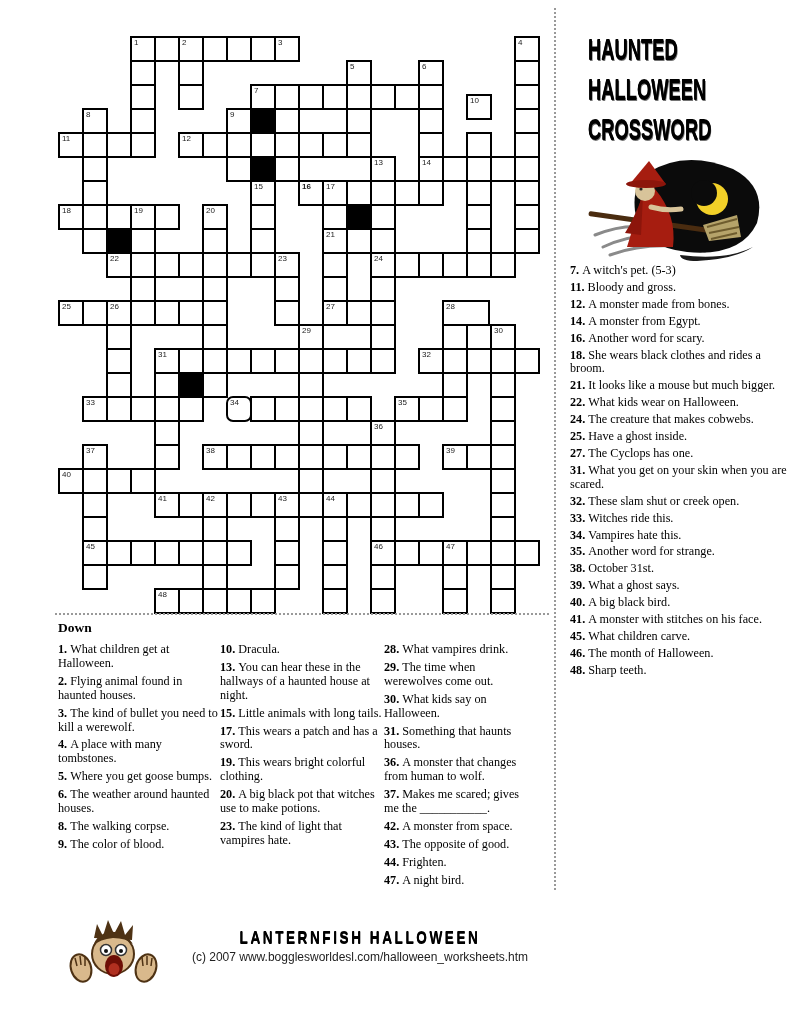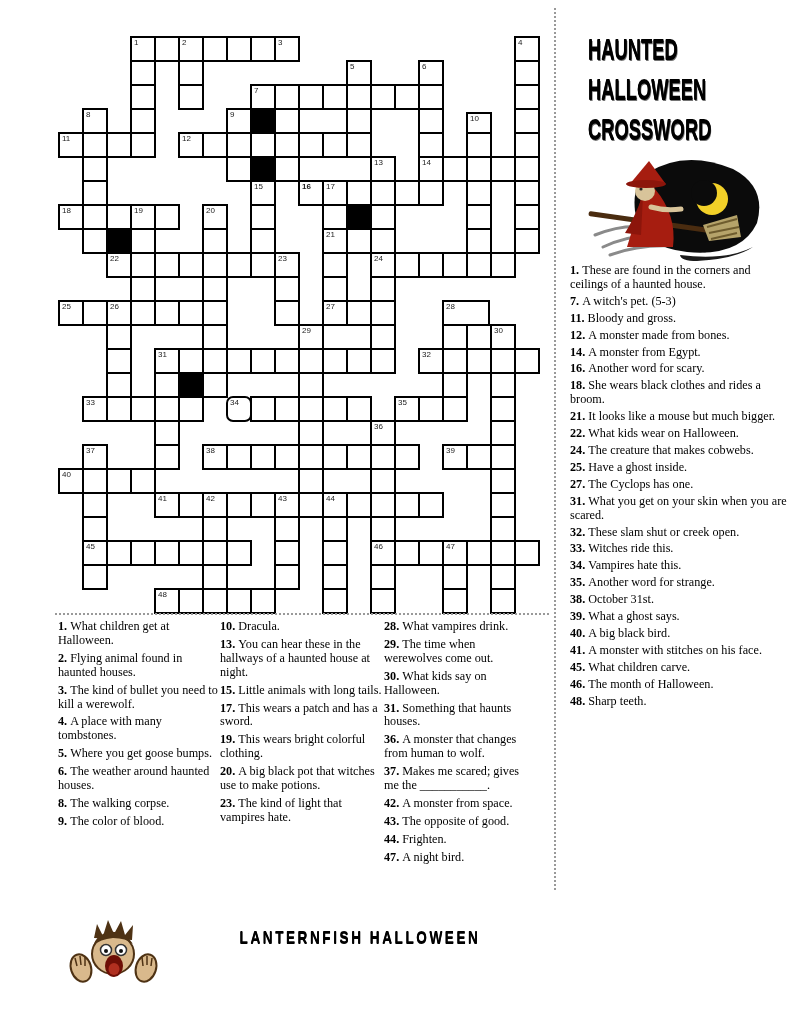--- a/index.html
+++ b/index.html
@@ -102,21 +102,21 @@
         <span class="num">8</span>
       </div>
       <div class="cell" style="left: 72px; top: 72px;"></div>
       <div class="cell" style="left: 168px; top: 72px;">
         <span class="num">9</span>
       </div>
       <div class="cell black" style="left: 192px; top: 72px;"></div>
       <div class="cell" style="left: 216px; top: 72px;"></div>
       <div class="cell" style="left: 288px; top: 72px;"></div>
       <div class="cell" style="left: 360px; top: 72px;"></div>
-      <div class="cell" style="left: 408px; top: 76px;">
+      <div class="cell" style="left: 408px; top: 58px;">
         <span class="num">10</span>
       </div>
       <div class="cell" style="left: 456px; top: 72px;"></div>
       <div class="cell" style="left: 0px; top: 96px;">
         <span class="num">11</span>
       </div>
       <div class="cell" style="left: 24px; top: 96px;"></div>
       <div class="cell" style="left: 48px; top: 96px;"></div>
       <div class="cell" style="left: 72px; top: 96px;"></div>
       <div class="cell" style="left: 120px; top: 96px;">
@@ -425,21 +425,20 @@
       <circle cx="60" cy="36" r="10" fill="#d8c49a"></circle>
       <circle cx="56" cy="34" r="1.6" fill="#222"></circle>
       <path d="M44,30 L80,28 L64,6 Z" fill="#a61d10"></path>
       <ellipse cx="61" cy="29" rx="20" ry="4" fill="#8c150b"></ellipse>
       <path d="M66,52 Q80,56 96,54" stroke="#d8c49a" stroke-width="5" fill="none" stroke-linecap="round"></path>
     </svg>
   </div>
 
   <div id="across-panel">
     <div id="across-list">
-        <p class="clue"><b>1. </b>These are found in the corners and ceilings of a haunted house.</p>
         <p class="clue"><b>7. </b>A witch's pet. (5-3)</p>
         <p class="clue"><b>11. </b>Bloody and gross.</p>
         <p class="clue"><b>12. </b>A monster made from bones.</p>
         <p class="clue"><b>14. </b>A monster from Egypt.</p>
         <p class="clue"><b>16. </b>Another word for scary.</p>
         <p class="clue"><b>18. </b>She wears black clothes and rides a broom.</p>
         <p class="clue"><b>21. </b>It looks like a mouse but much bigger.</p>
         <p class="clue"><b>22. </b>What kids wear on Halloween.</p>
         <p class="clue"><b>24. </b>The creature that makes cobwebs.</p>
         <p class="clue"><b>25. </b>Have a ghost inside.</p>
@@ -453,20 +452,21 @@
         <p class="clue"><b>39. </b>What a ghost says.</p>
         <p class="clue"><b>40. </b>A big black bird.</p>
         <p class="clue"><b>41. </b>A monster with stitches on his face.</p>
         <p class="clue"><b>45. </b>What children carve.</p>
         <p class="clue"><b>46. </b>The month of Halloween.</p>
         <p class="clue"><b>48. </b>Sharp teeth.</p>
       </div>
   </div>
 
   <div id="down-panel">
+    <div class="section-heading">Down</div>
     <div id="down-columns">
       <div id="down-col-1" class="down-col-1">
           <p class="clue"><b>1. </b>What children get at Halloween.</p>
           <p class="clue"><b>2. </b>Flying animal found in haunted houses.</p>
           <p class="clue"><b>3. </b>The kind of bullet you need to kill a werewolf.</p>
           <p class="clue"><b>4. </b>A place with many tombstones.</p>
           <p class="clue"><b>5. </b>Where you get goose bumps.</p>
           <p class="clue"><b>6. </b>The weather around haunted houses.</p>
           <p class="clue"><b>8. </b>The walking corpse.</p>
           <p class="clue"><b>9. </b>The color of blood.</p>
@@ -507,15 +507,16 @@
       <ellipse cx="50" cy="50" rx="9" ry="11" fill="#6e0f06"></ellipse>
       <ellipse cx="50" cy="53" rx="5.5" ry="6" fill="#b03020"></ellipse>
       <ellipse cx="17" cy="52" rx="10" ry="14" transform="rotate(-18 17 52)" fill="#d9b98c" stroke="#4e3214" stroke-width="2"></ellipse>
       <ellipse cx="82" cy="52" rx="10" ry="14" transform="rotate(18 82 52)" fill="#d9b98c" stroke="#4e3214" stroke-width="2"></ellipse>
       <path d="M11,42 L13,50 M16,40 L17,49 M21,41 L21,50" stroke="#4e3214" stroke-width="1.5"></path>
       <path d="M78,41 L79,50 M83,40 L83,49 M88,42 L87,50" stroke="#4e3214" stroke-width="1.5"></path>
     </svg>
   </div>
   <div id="footer-text">
     <div class="logo-line">LANTERNFISH  HALLOWEEN</div>
+    <div class="copyright">(c) 2007 www.bogglesworldesl.com/halloween_worksheets.htm</div>
   </div>
 
 </div>
 
 </body></html>

